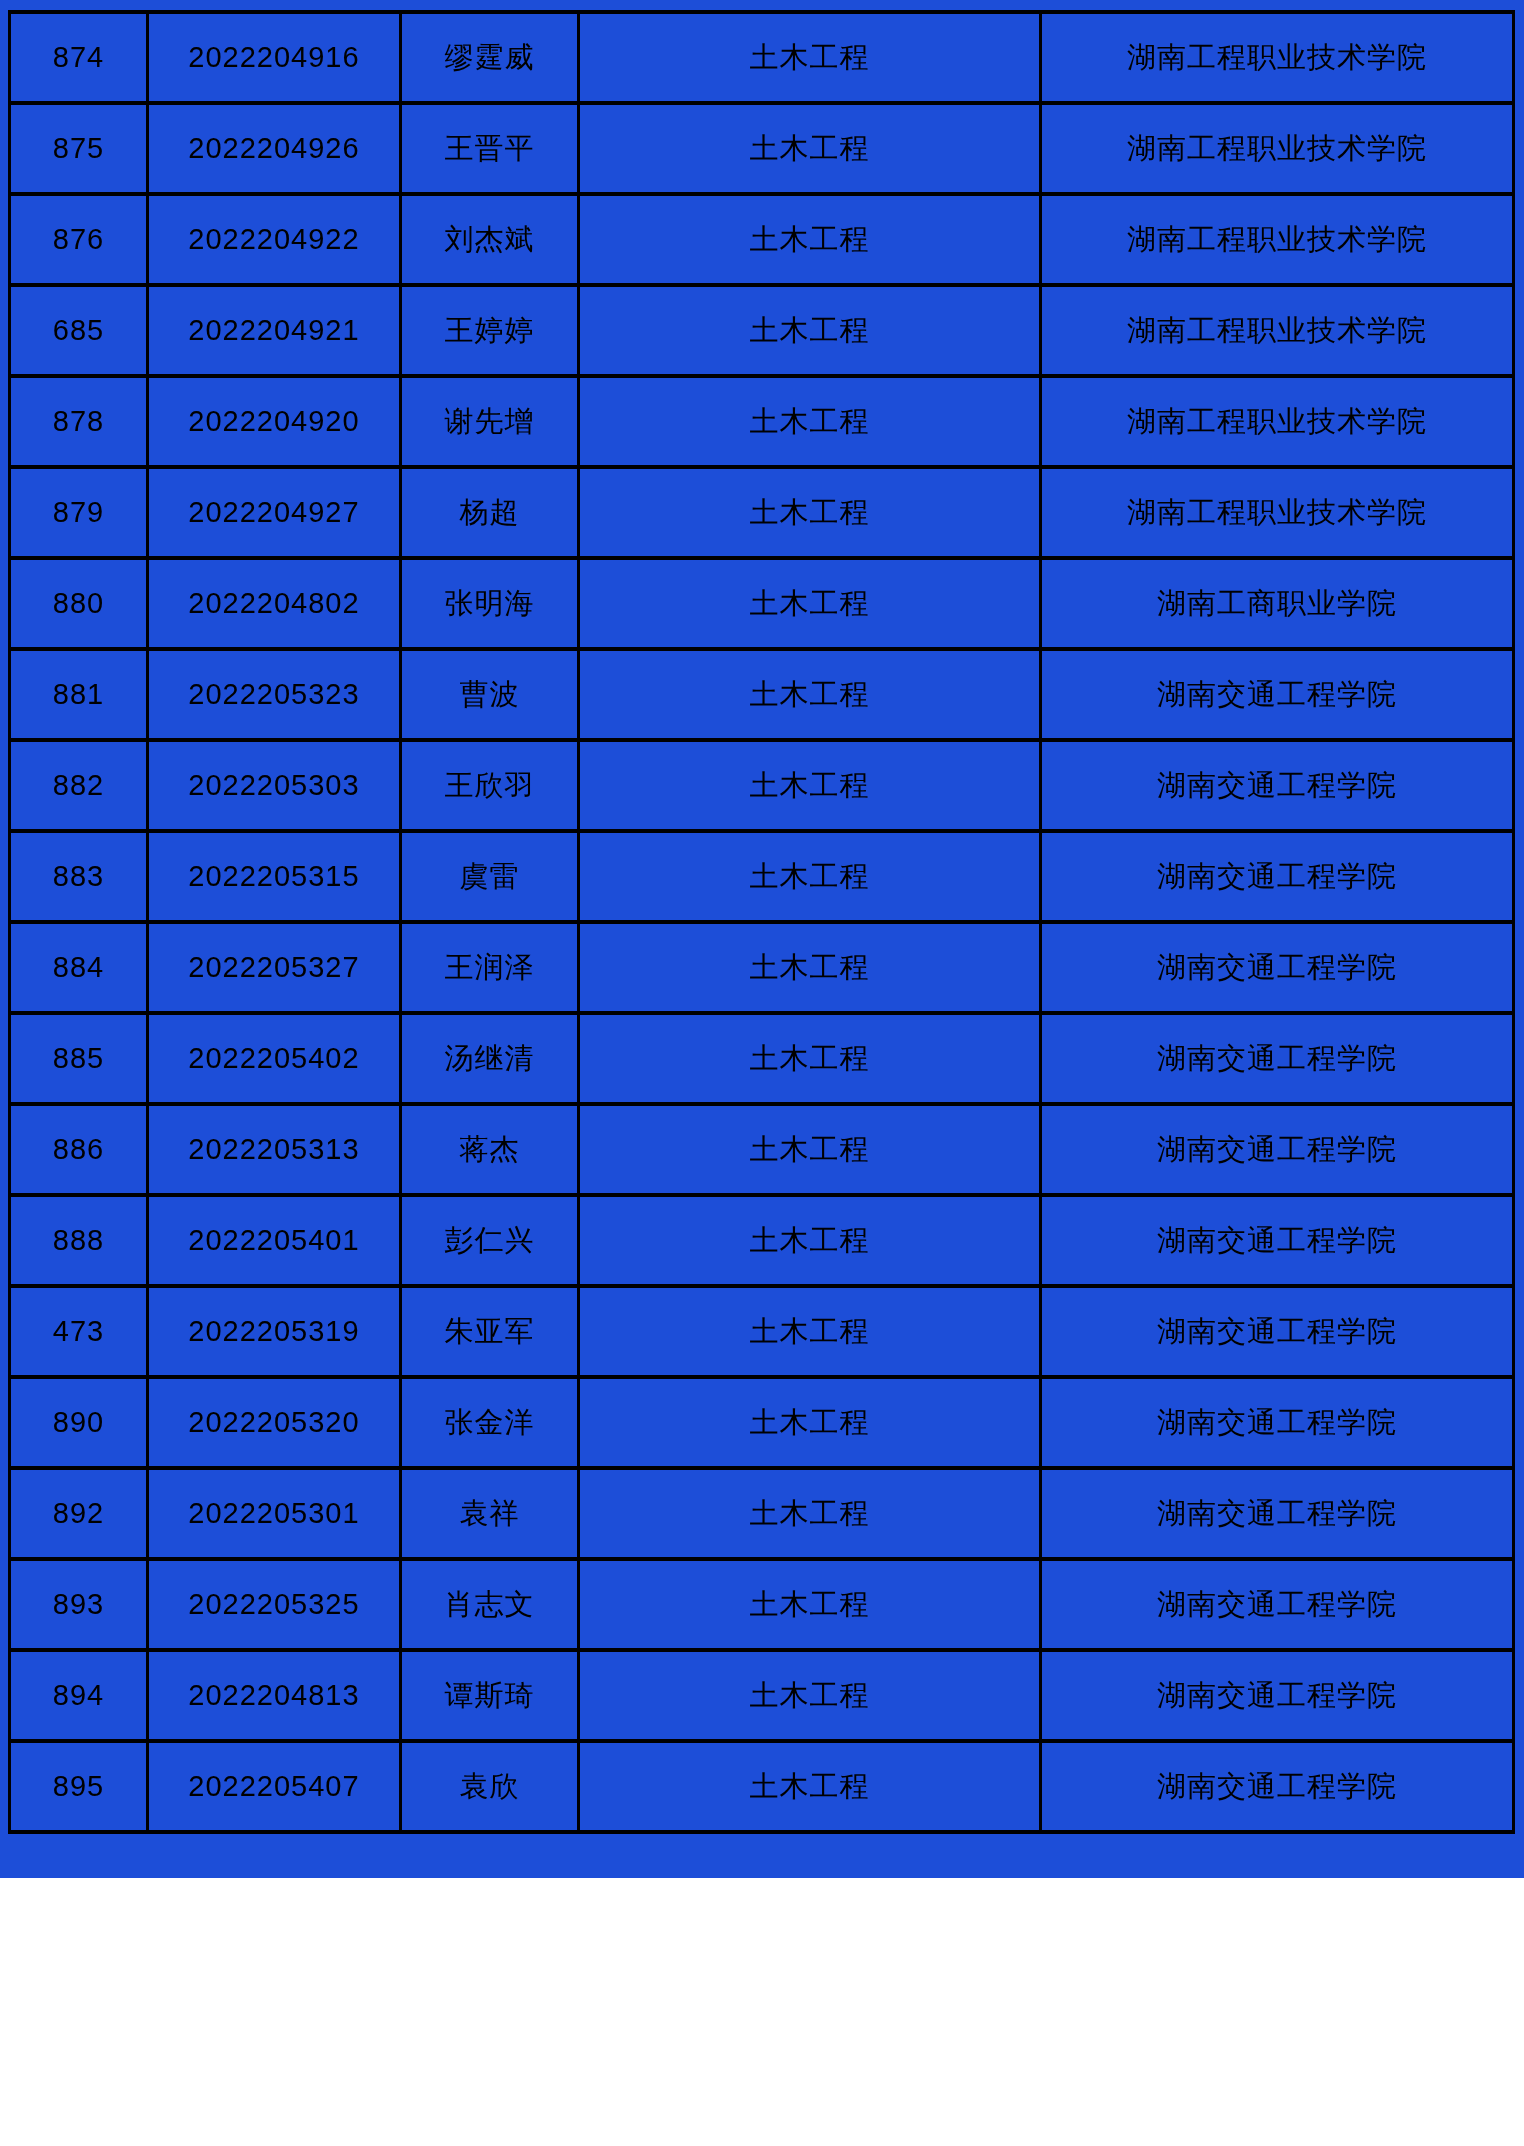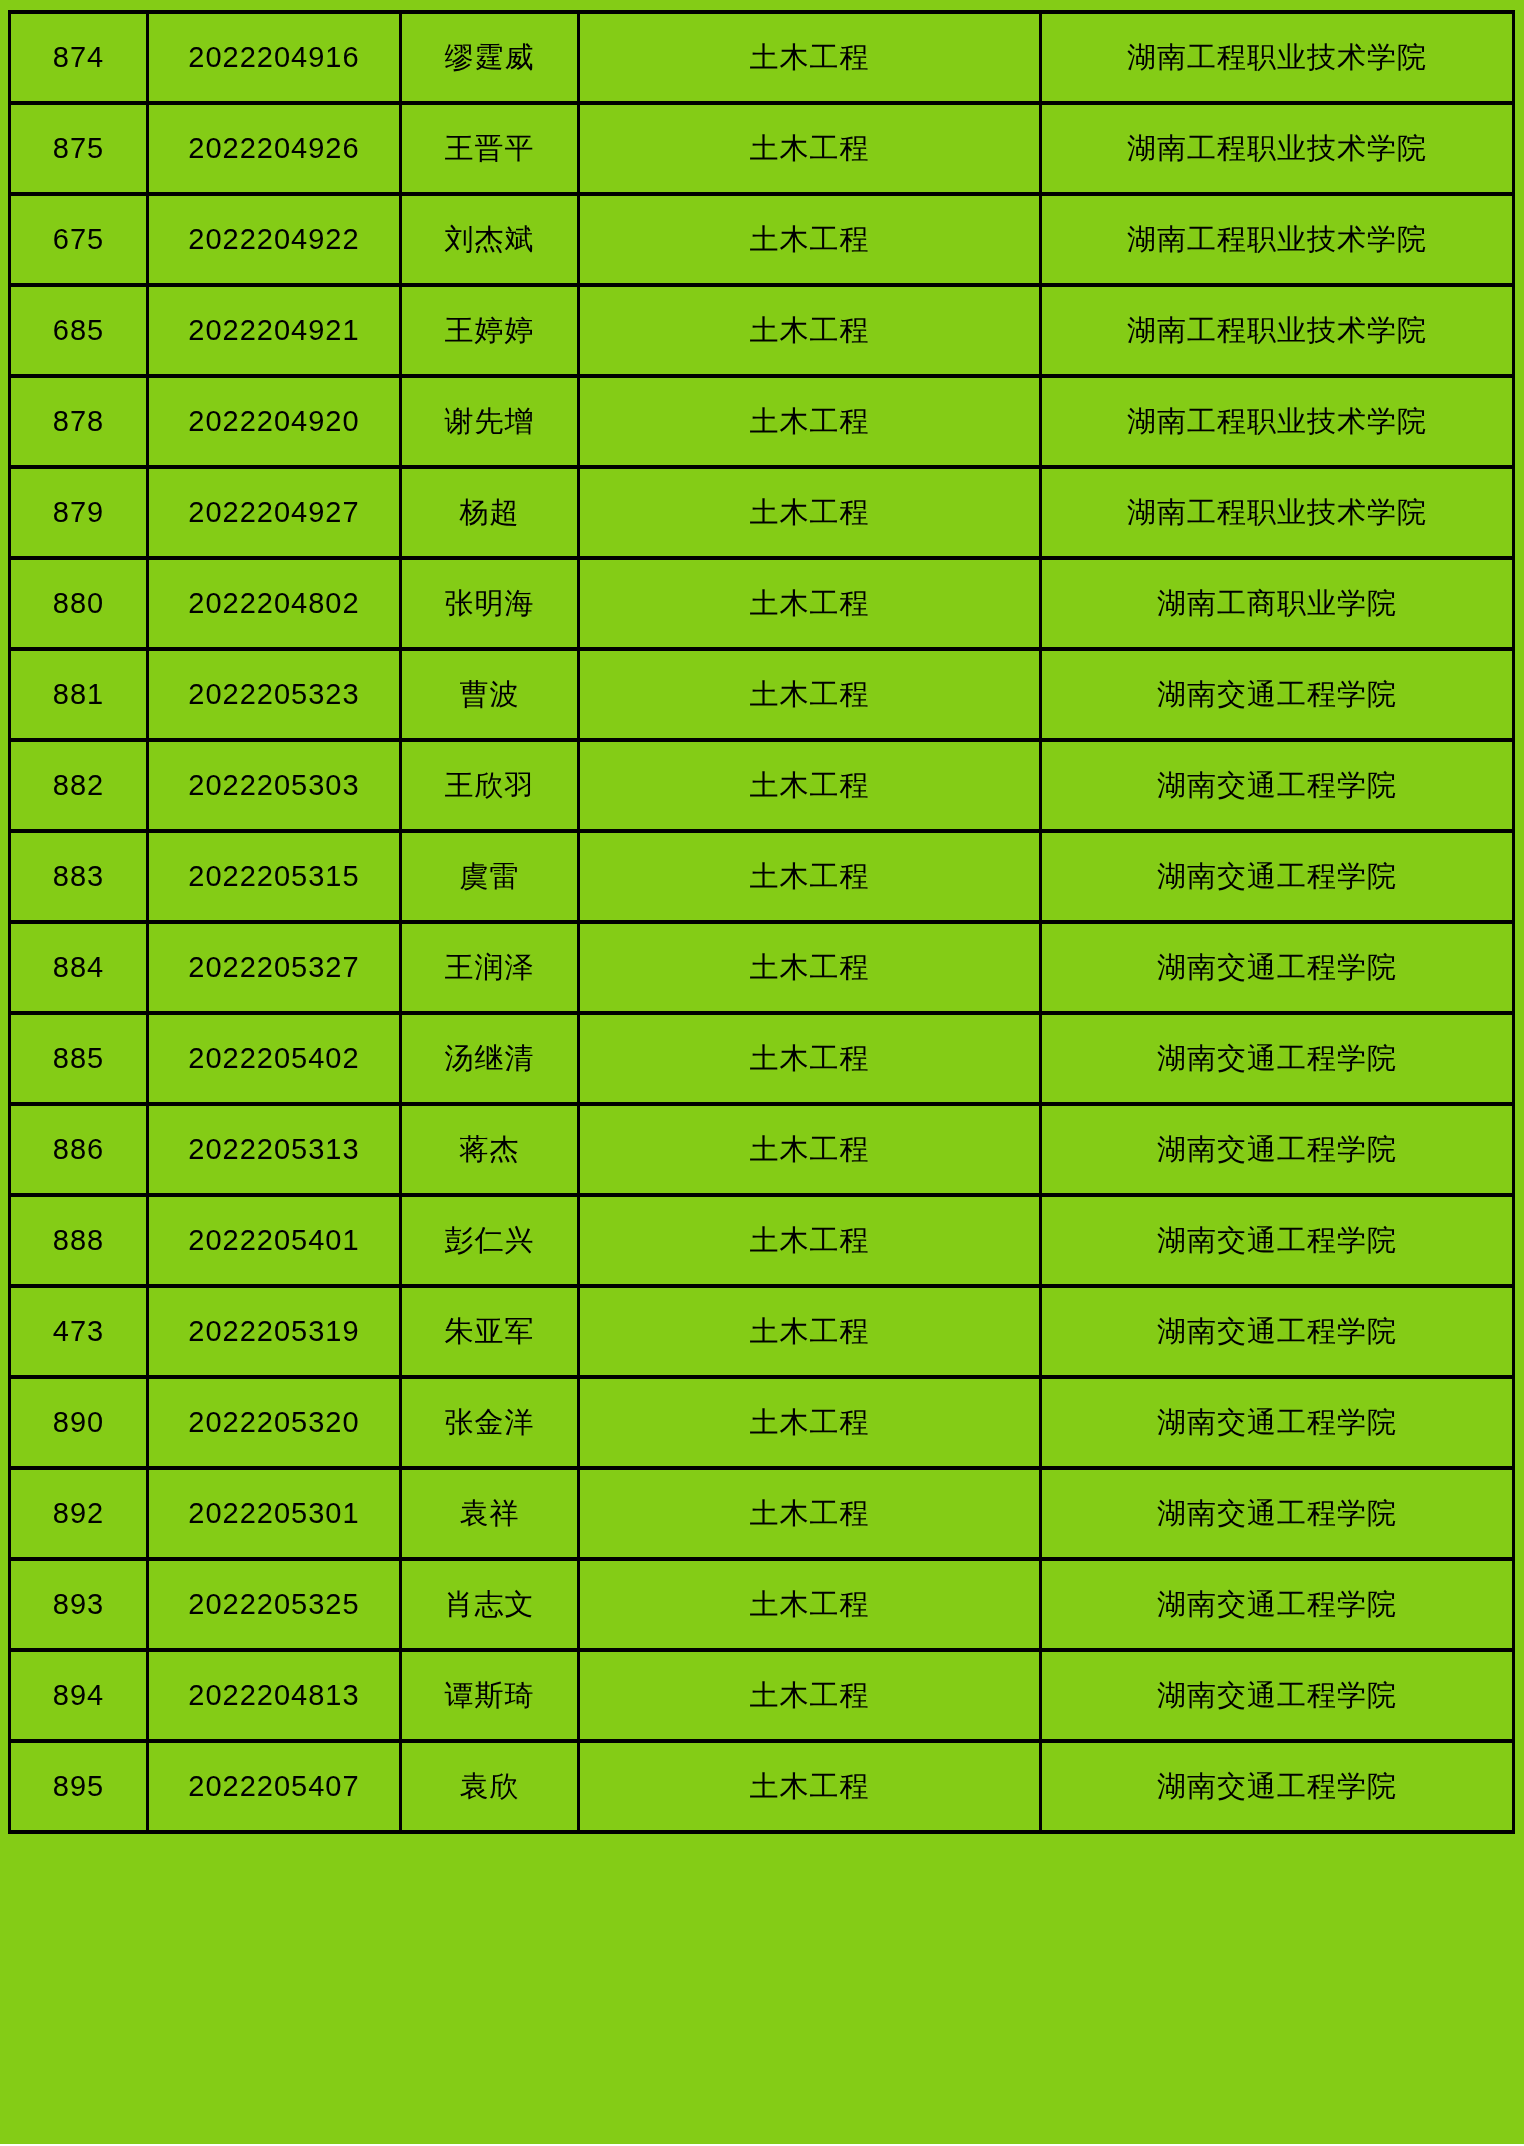--- a/index.html
+++ b/index.html
@@ -9,22 +9,22 @@
   }
   body {
     width: 1524px;
     height: 2146px;
     font-family: "Liberation Sans", sans-serif;
     color: #000000;
   }
   .sheet {
     position: relative;
     width: 1524px;
-    height: 2144px;
-    background: #84cc16;
+    height: 1878px;
+    background: #1d4ed8;
     overflow: hidden;
   }
   table.roster {
     position: absolute;
     left: 8px;
     top: 10px;
     width: 1504px;
     border-collapse: collapse;
     table-layout: fixed;
   }
@@ -71,21 +71,21 @@
           <td>湖南工程职业技术学院</td>
         </tr>
         <tr>
           <td>875</td>
           <td>2022204926</td>
           <td>王晋平</td>
           <td>土木工程</td>
           <td>湖南工程职业技术学院</td>
         </tr>
         <tr>
-          <td>675</td>
+          <td>876</td>
           <td>2022204922</td>
           <td>刘杰斌</td>
           <td>土木工程</td>
           <td>湖南工程职业技术学院</td>
         </tr>
         <tr>
           <td>685</td>
           <td>2022204921</td>
           <td>王婷婷</td>
           <td>土木工程</td>

